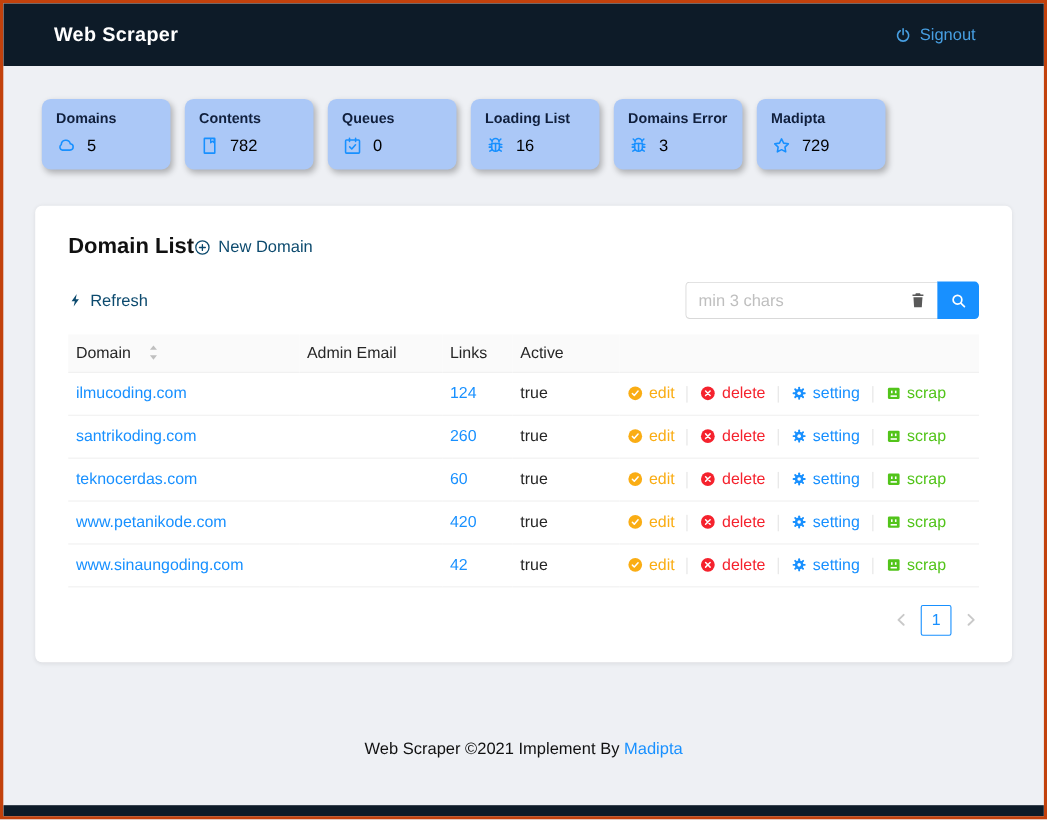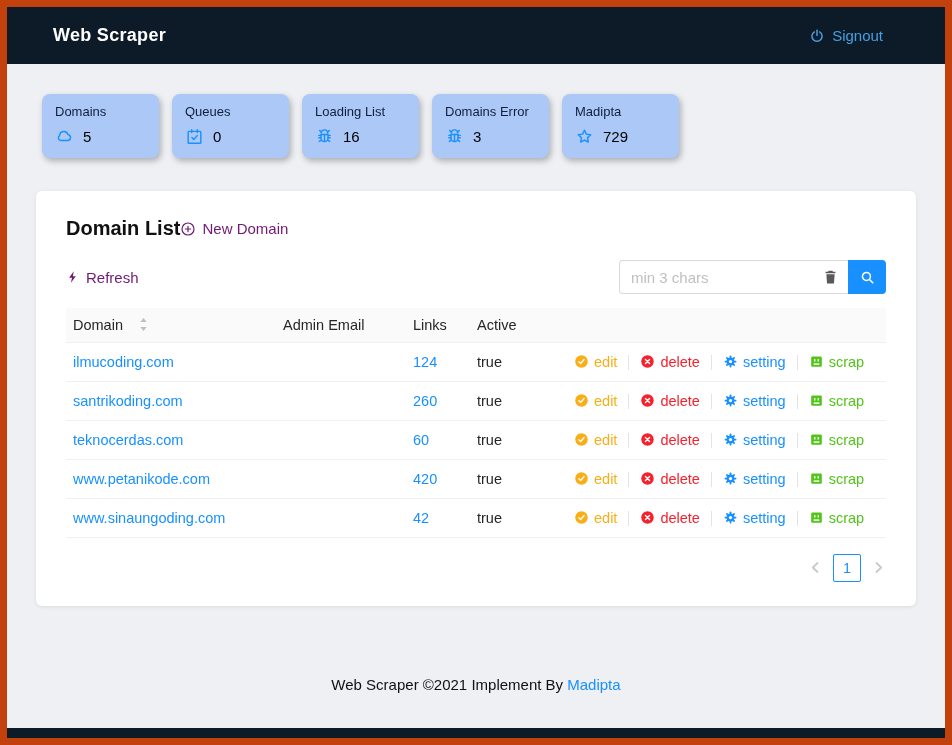--- a/index.html
+++ b/index.html
@@ -4,21 +4,21 @@
 <style>
   * { box-sizing: border-box; margin: 0; padding: 0; }
   html,body { width: 952px; height: 745px; }
   body {
     font-family: "Liberation Sans", sans-serif;
     background: #eef0f4;
     overflow: hidden;
   }
   .frame {
     width: 952px; height: 745px;
-    border: 7px solid #c2410c;
+    border: 3px solid #c2410c;
     background: #eef0f4;
     position: relative;
     overflow: hidden;
   }
   
   .navbar {
     height: 57px;
     background: #0d1b28;
     display: flex;
     align-items: center;
@@ -43,41 +43,41 @@
   }
   .card {
     width: 117px; height: 64px;
     background: #abc8f7;
     border-radius: 8px;
     margin-right: 13px;
     padding: 10px 13px;
     box-shadow: 2px 3px 6px rgba(0,0,0,.28);
   }
   .card .card-label {
-    font-size: 13px; font-weight: normal; color: #101f3c;
+    font-size: 13px; font-weight: bold; color: #101f3c;
   }
   .card .card-value-row {
     display: flex; align-items: center; gap: 9px; margin-top: 8px;
   }
   .card .card-value-row svg { width: 19px; height: 19px; color: #1890ff; flex: none; }
   .card .card-value { font-size: 15px; color: #000; }
   
   .panel {
     background: #fff;
     margin: 33px 29px 0 29px;
     border-radius: 6px;
     padding: 26px 30px 24px 30px;
     box-shadow: 0 1px 4px rgba(0,0,0,.08);
   }
   .panel-head {
     display: flex; align-items: center; justify-content: flex-start;
   }
   .panel-title { font-size: 20px; font-weight: bold; color: #111; }
   .link-blue {
-    color: #701a75; font-size: 15px; text-decoration: none;
+    color: #0c4a6e; font-size: 15px; text-decoration: none;
     display: inline-flex; align-items: center; gap: 6px; cursor: pointer;
   }
   .link-blue svg { width: 16px; height: 16px; }
   .toolbar {
     display: flex; align-items: center; justify-content: space-between;
     margin-top: 20px;
   }
   .search {
     display: flex; width: 267px; height: 34px;
   }
@@ -225,20 +225,30 @@
     <div class="card">
       <div class="card-label">Domains</div>
       <div class="card-value-row">
         <svg viewBox="0 0 24 24">
           <path d="M7.2 17h8.7a3.7 3.7 0 0 0 .4-7.38 5.3 5.3 0 0 0-10.4 1.1A3.45 3.45 0 0 0 7.2 17z" stroke="currentColor" stroke-width="1.8" fill="none" stroke-linejoin="round"></path>
         </svg>
         <span class="card-value">5</span>
       </div>
     </div>
     <div class="card">
+      <div class="card-label">Contents</div>
+      <div class="card-value-row">
+        <svg viewBox="0 0 24 24">
+          <rect x="6" y="3.5" width="12" height="17" rx="0.6" stroke="currentColor" stroke-width="1.8" fill="none"></rect>
+          <path d="M13.3 3.5v5l2-1.6 2 1.6v-5" stroke="currentColor" stroke-width="1.6" fill="none" stroke-linejoin="round"></path>
+        </svg>
+        <span class="card-value">782</span>
+      </div>
+    </div>
+    <div class="card">
       <div class="card-label">Queues</div>
       <div class="card-value-row">
         <svg viewBox="0 0 24 24">
           <rect x="4" y="5.5" width="16" height="15" rx="1" stroke="currentColor" stroke-width="1.8" fill="none"></rect>
           <path d="M8.5 3.4v3.6M15.5 3.4v3.6" stroke="currentColor" stroke-width="1.8" stroke-linecap="round"></path>
           <path d="M8.7 13.3l2.4 2.4 4.3-4.8" stroke="currentColor" stroke-width="1.8" fill="none" stroke-linecap="round" stroke-linejoin="round"></path>
         </svg>
         <span class="card-value">0</span>
       </div>
     </div>

